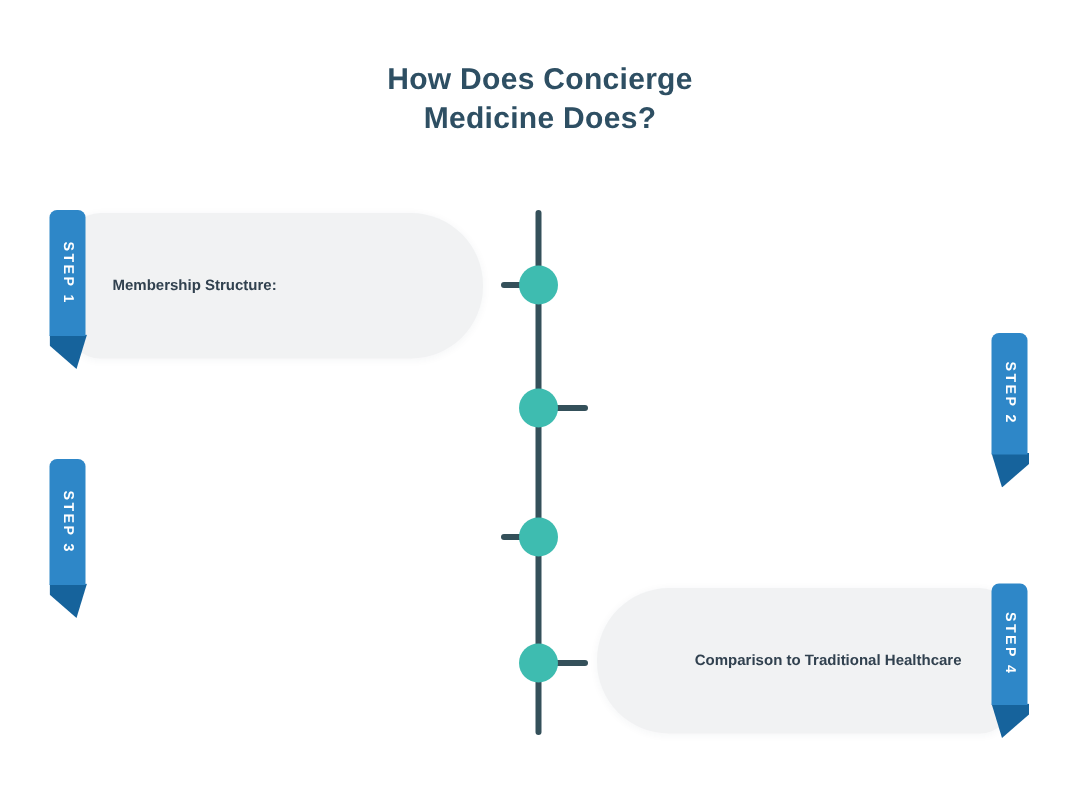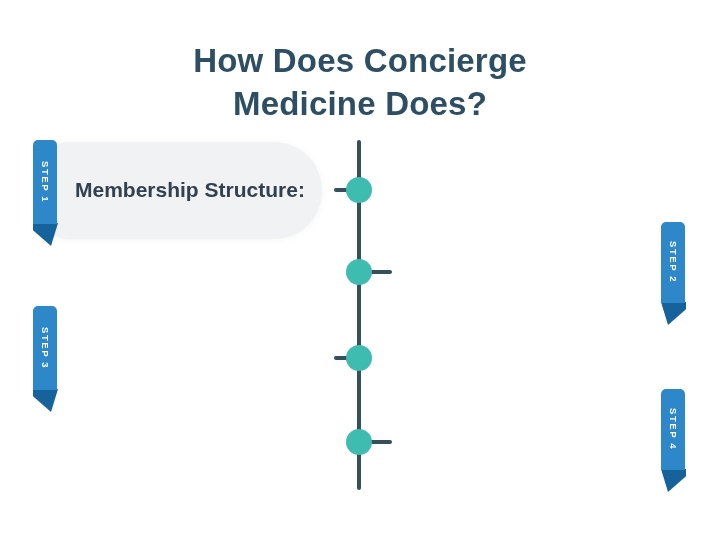--- a/index.html
+++ b/index.html
@@ -5,21 +5,21 @@
   html,body{margin:0;padding:0;}
   body{
     width:720px;height:539px;overflow:hidden;background:#ffffff;
     font-family:"Liberation Sans", sans-serif;position:relative;
   }
   .stage{position:absolute;inset:0;width:720px;height:539px;}
 
   
   .title{
     position:absolute;top:40px;left:0;width:720px;text-align:center;
-    color:var(--title-color);font-weight:bold;font-size:33px;line-height:1.3;
+    color:var(--title-color);font-weight:bold;font-size:20px;line-height:1.3;
     letter-spacing:.2px;
   }
   .title span{display:block;}
 
   
   .tl-line{
     position:absolute;left:357px;top:140px;width:4px;height:350px;
     background:var(--line-color);border-radius:2px;
   }
   .tick{
@@ -28,21 +28,21 @@
   .dot{
     position:absolute;width:26px;height:26px;border-radius:50%;
     background:var(--dot-color);
   }
 
   
   .card{
     position:absolute;width:277px;height:97px;background:var(--card-bg);
     display:flex;align-items:center;box-sizing:border-box;
     box-shadow:0 1px 6px rgba(40,60,80,0.05);
-    color:var(--text-color);font-weight:bold;font-size:21px;line-height:1.55;
+    color:var(--text-color);font-weight:bold;font-size:10px;line-height:1.55;
   }
   .card.left-card{border-radius:22px 48px 48px 22px;padding-left:30px;justify-content:flex-start;}
   .card.right-card{border-radius:48px 22px 22px 48px;padding-right:34px;justify-content:flex-end;text-align:right;}
   .card .card-text{display:block;}
   .card4-text{max-width:205px;}
 
   
   .ribbon{
     position:absolute;width:24px;background:var(--ribbon-color);
     border-radius:5px 5px 0 0;z-index:3;
@@ -92,18 +92,21 @@
   <div class="tail tail-right" style="left:661px;top:302px;"></div>
   <div class="ribbon" style="left:661px;top:222px;height:81px;">
     <span class="ribbon-label">STEP 2</span>
   </div>
 
   <div class="tail tail-left" style="left:33px;top:389px;"></div>
   <div class="ribbon" style="left:33px;top:306px;height:84px;">
     <span class="ribbon-label">STEP 3</span>
   </div>
 
+  <div class="card right-card" style="left:398px;top:392px;">
+    <span class="card-text card4-text">Comparison to Traditional Healthcare</span>
+  </div>
   <div class="tail tail-right" style="left:661px;top:469px;"></div>
   <div class="ribbon" style="left:661px;top:389px;height:81px;">
     <span class="ribbon-label">STEP 4</span>
   </div>
 
 </div>
 
 </body></html>

